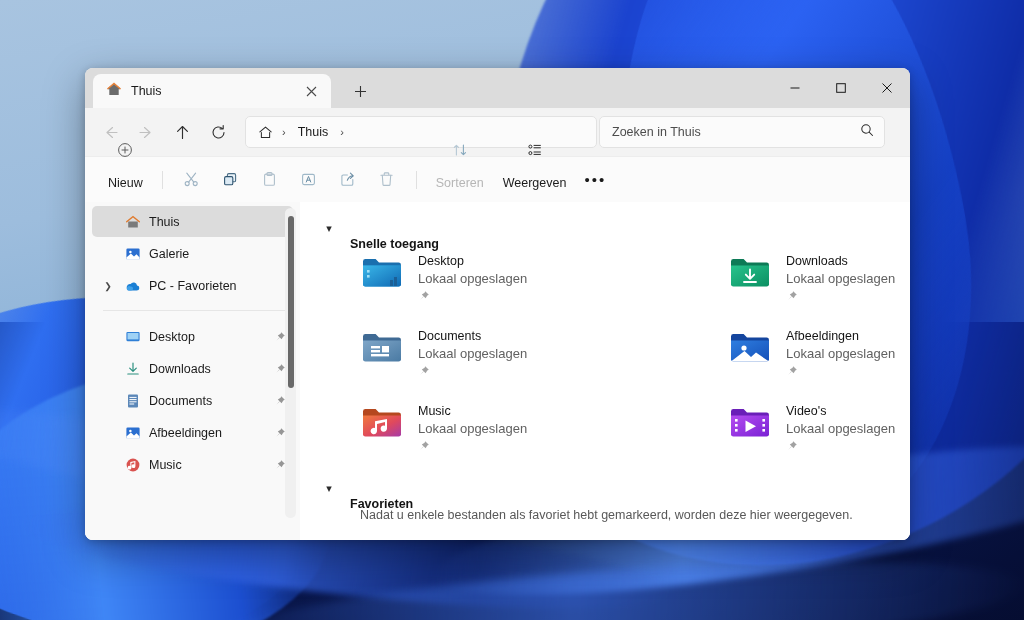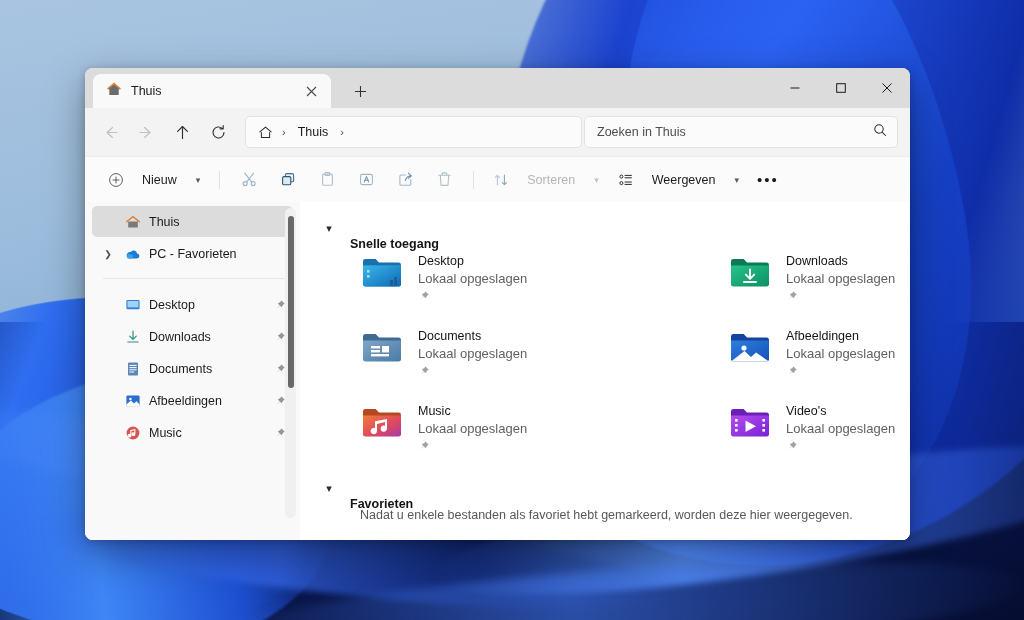--- a/index.html
+++ b/index.html
@@ -162,21 +162,21 @@
     font-size: 12.5px; color: #1b1b1b;
     padding: 3px 7px; border-radius: 4px;
     white-space: nowrap;
   }
   .crumb-ico { display: flex; align-items: center; padding: 0 4px; }
   .crumb-sep {
     color: #4a4a4a; font-size: 11px;
     padding: 0 3px; display: flex; align-items: center;
   }
   .searchbox {
-    width: 314px; height: 32px; 
+    width: 286px; height: 32px; 
     background: #fbfbfb; border: 1px solid #e2e2e2;
     border-radius: 5px;
     display: flex; align-items: center;
     padding: 0 10px 0 12px;
   }
   .searchbox input {
     flex: 1; border: none; outline: none; background: transparent;
     font-family: "Liberation Sans", sans-serif;
     font-size: 12.5px; color: #1b1b1b;
   }
@@ -188,21 +188,21 @@
     background: #fbfbfb;
     border-top: 1px solid #ededed;
     display: flex; align-items: center;
     padding: 0 12px 0 14px;
     gap: 1px;
   }
   .cmd {
     height: 32px; border-radius: 5px;
     display: flex; align-items: center; justify-content: center;
     gap: 18px; padding: 0 9px; color: #1b1b1b;
-    font-size: 12.5px; white-space: nowrap;
+    font-size: 12.5px; white-space: nowrap; flex-direction: column;
   }
   .cmd.icononly { width: 38px; padding: 0; }
   .cmd.dim { color: #b6b6b6; }
   .cmd svg { display: block; }
   .chev { font-size: 9px; color: #5a5a5a; margin-left: 1px; }
   .cmd.dim .chev { color: #c2c2c2; }
   .cmdsep { width: 1px; height: 18px; background: #e0e0e0; margin: 0 9px; }
   .cmd-spacer { flex: 1; }
   .dots { letter-spacing: 2px; font-size: 15px; color: #1b1b1b; line-height: 1; }
 
@@ -493,20 +493,31 @@
           <span class="expander"></span>
           <span class="navicon">
             <svg width="16" height="16" viewBox="0 0 16 16">
               <path d="M3.2 7.6V13.6h9.6V7.6" fill="#7a7a7a"></path>
               <path d="M8 1.7 1.2 7.3a.7.7 0 0 0 .9 1.06L8 3.5l5.9 4.86a.7.7 0 0 0 .9-1.06z" fill="#e07b2f"></path>
             </svg>
           </span>
           <span class="navlabel">Thuis</span>
         </div>
 
+        <div class="navitem">
+          <span class="expander"></span>
+          <span class="navicon">
+            <svg width="16" height="16" viewBox="0 0 16 16">
+              <rect x="1.4" y="2.6" width="13.2" height="10.8" rx="1.2" fill="#2b6fd0"></rect>
+              <circle cx="5.4" cy="6.1" r="1.25" fill="#ffffff"></circle>
+              <path d="M1.4 11.6 5.9 7.6l3.1 2.9 2.5-2.2 3.1 3.3v1a1.2 1.2 0 0 1-1.2 1.2H2.6a1.2 1.2 0 0 1-1.2-1.2z" fill="#ffffff"></path>
+            </svg>
+          </span>
+          <span class="navlabel">Galerie</span>
+        </div>
 
         <div class="navitem">
           <span class="expander">❯</span>
           <span class="navicon">
             <svg width="16" height="16" viewBox="0 0 16 16">
               <path d="M4.4 12.6h7.3a2.6 2.6 0 0 0 .35-5.18A3.5 3.5 0 0 0 5.6 6.1a2.9 2.9 0 0 0-1.2 6.5z" fill="#1a7fd4"></path>
               <path d="M3.1 12.6h2.9a2.1 2.1 0 1 0-.4-4.17A2.2 2.2 0 0 0 3.1 12.6z" fill="#3fa0e8"></path>
             </svg>
           </span>
           <span class="navlabel">PC - Favorieten</span>

